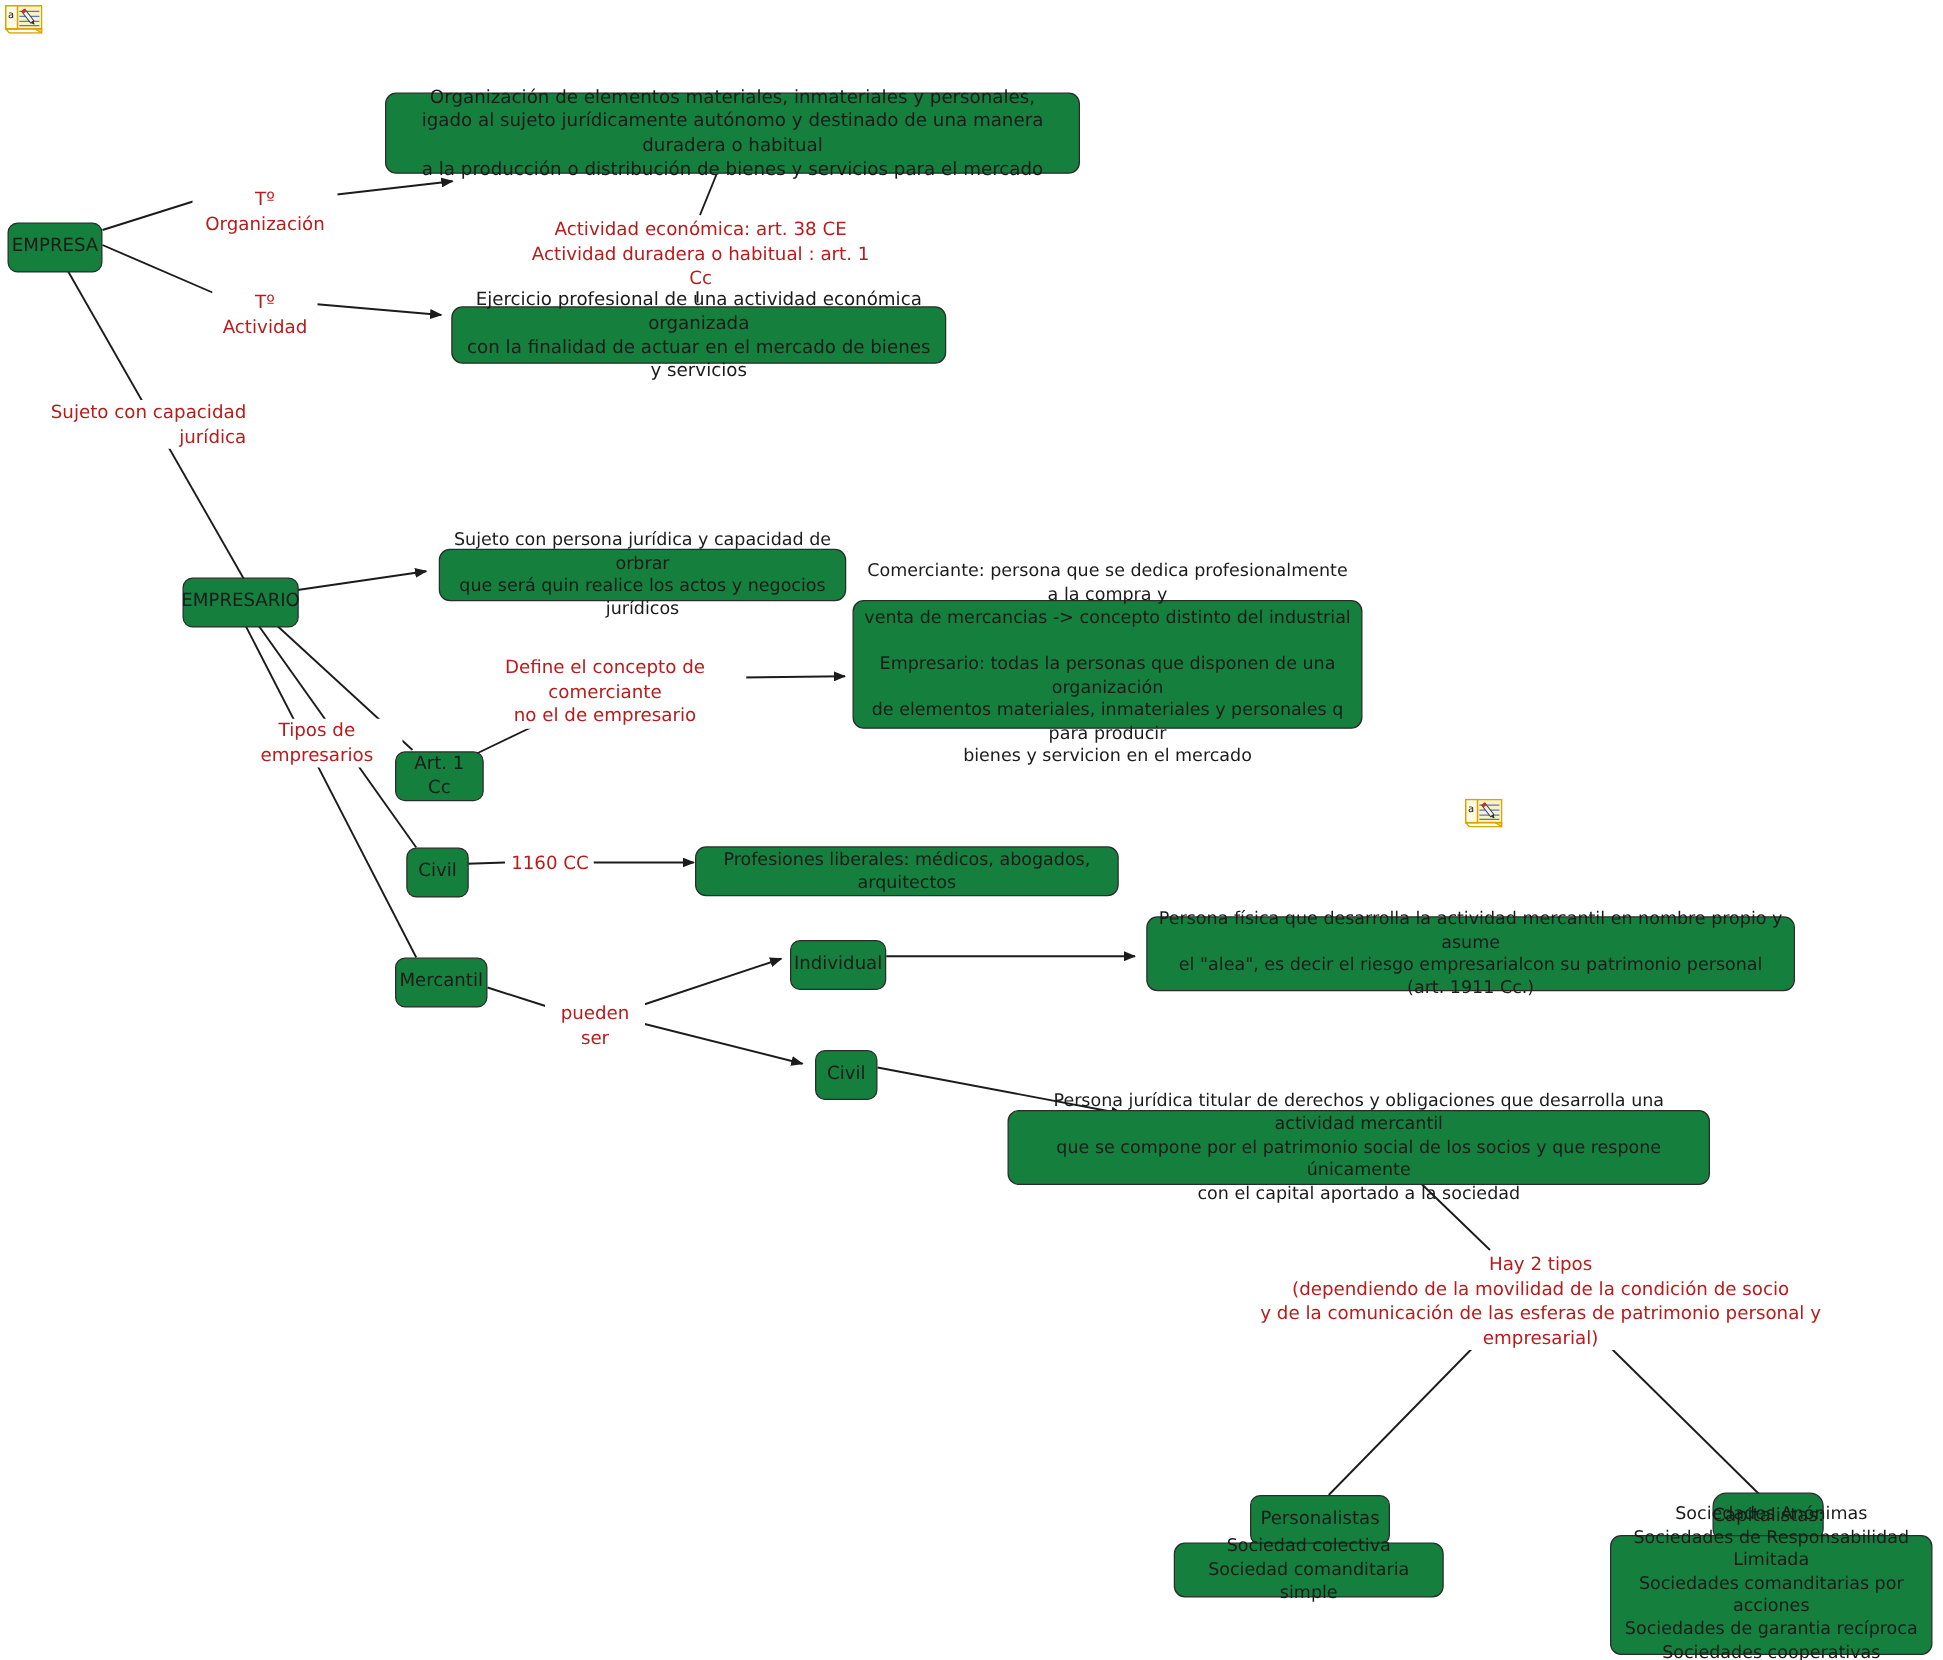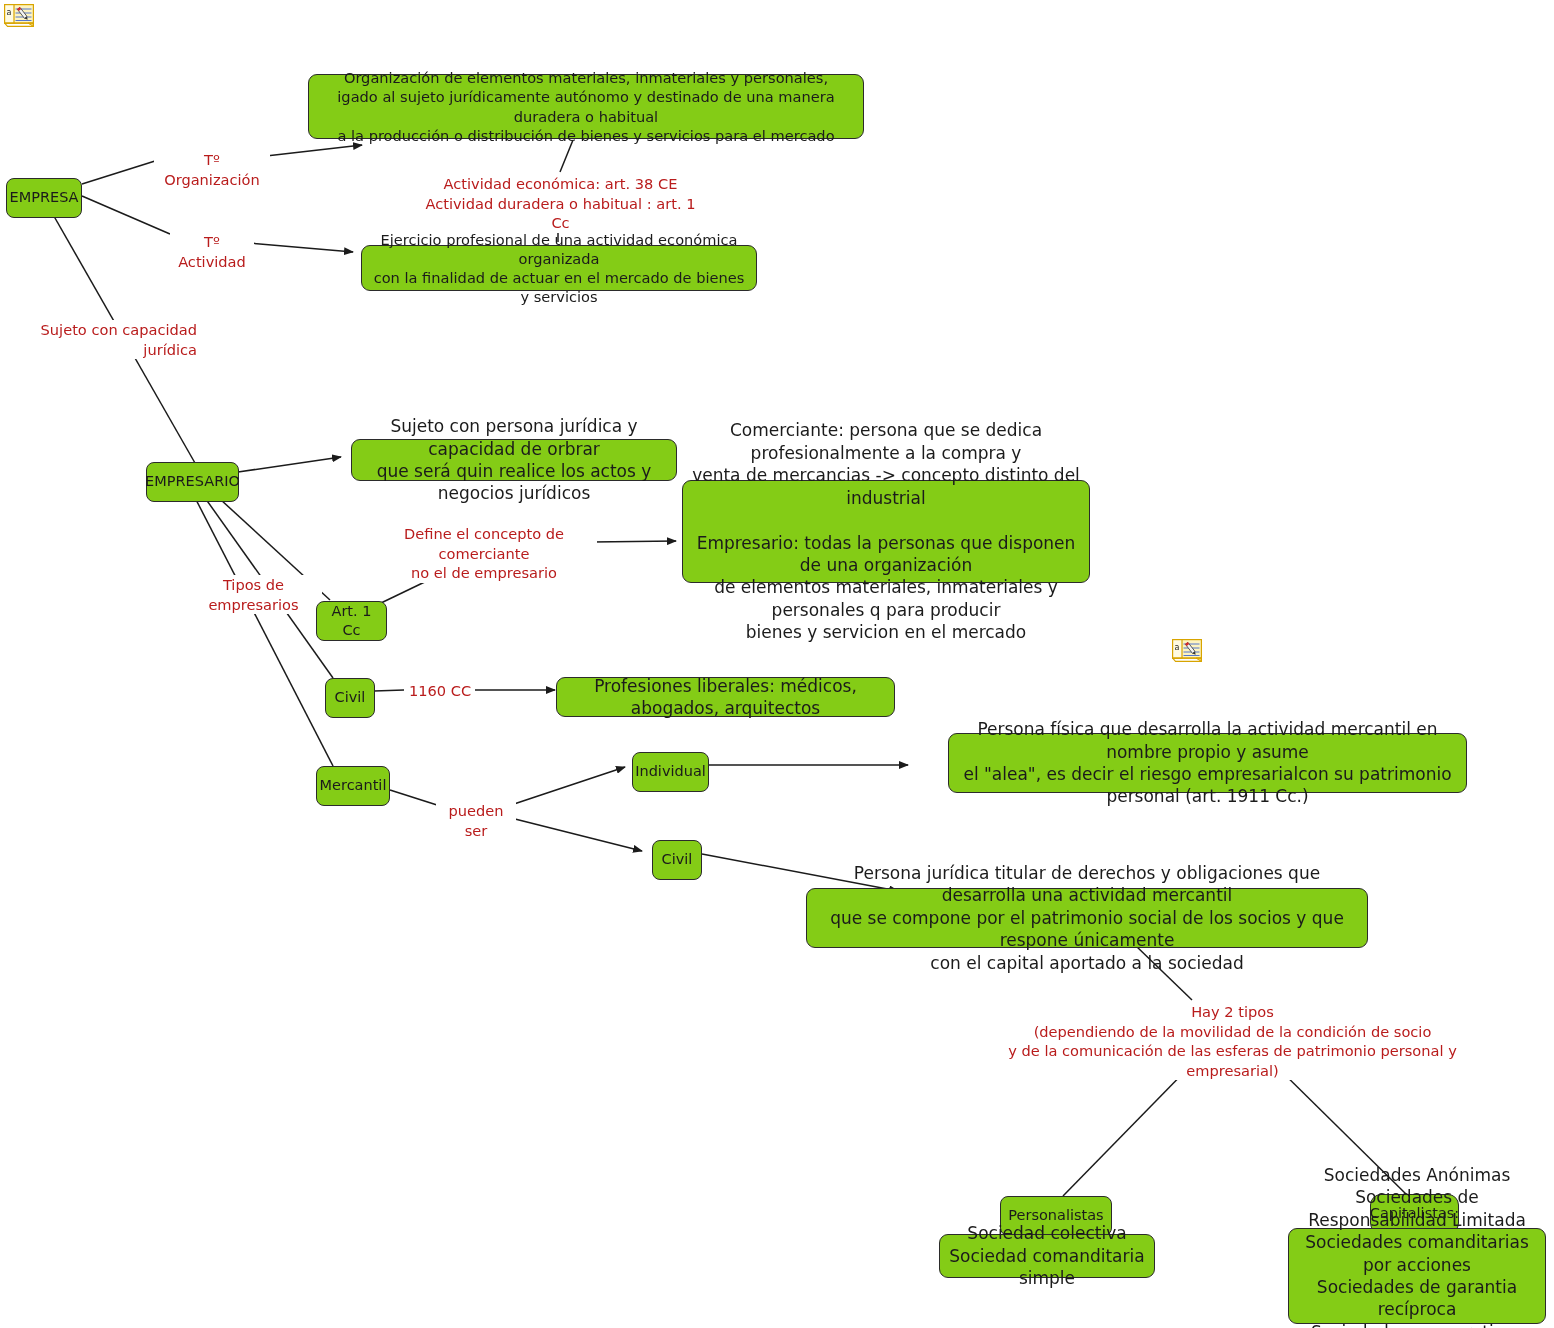--- a/index.html
+++ b/index.html
@@ -23,35 +23,35 @@
     position: absolute;
     left: 0;
     top: 0;
     width: 1554px;
     height: 1328px;
     pointer-events: none;
   }
   .node {
     position: absolute;
     box-sizing: border-box;
-    background: #84cc16;
+    background: #15803d;
     border: 1.3px solid #2b2b2b;
     border-radius: 9px;
     display: flex;
     align-items: center;
     justify-content: center;
     text-align: center;
     line-height: 1.32;
     color: #1b1b1b;
     white-space: pre-line;
     padding: 19px 8px;
     z-index: 3;
   }
   .node.small  { font-size: 14.5px; border-radius: 8px; }
-  .node.mid    { font-size: 17px; }
+  .node.mid    { font-size: 14px; }
   .node.wide   { font-size: 14.6px; }
   .label {
     position: absolute;
     font-size: 14.6px;
     color: #b91c1c;
     background: #ffffff;
     text-align: center;
     line-height: 1.34;
     white-space: pre-line;
     z-index: 2;
@@ -186,21 +186,21 @@
   <div class="node small" style="left:316px; top:601px; width:71px; height:26px;">Art. 1 Cc</div>
 
   <div class="node small" style="left:325px; top:678px; width:50px; height:26px;">Civil</div>
 
   <div class="node mid" style="left:556px; top:677px; width:339px; height:28px;">Profesiones liberales: médicos, abogados, arquitectos</div>
 
   <div class="node small" style="left:316px; top:766px; width:74px; height:26px;">Mercantil</div>
 
   <div class="node small" style="left:632px; top:752px; width:77px; height:26px;">Individual</div>
 
-  <div class="node mid" style="left:917px; top:733px; width:519px; height:60px;margin-left:31px;">Persona física que desarrolla la actividad mercantil en nombre propio y asume
+  <div class="node mid" style="left:917px; top:733px; width:519px; height:60px;">Persona física que desarrolla la actividad mercantil en nombre propio y asume
 el "alea", es decir el riesgo empresarialcon su patrimonio personal  (art. 1911 Cc.)</div>
 
   <div class="node small" style="left:652px; top:840px; width:50px; height:26px;">Civil</div>
 
   <div class="node mid" style="left:806px; top:888px; width:562px; height:60px;">Persona jurídica titular de derechos y obligaciones que desarrolla una actividad mercantil
 que se compone por el patrimonio social de los socios y que respone únicamente
 con el capital aportado a la sociedad</div>
 
   <div class="node small" style="left:1000px; top:1196px; width:112px; height:26px;">Personalistas</div>
 

